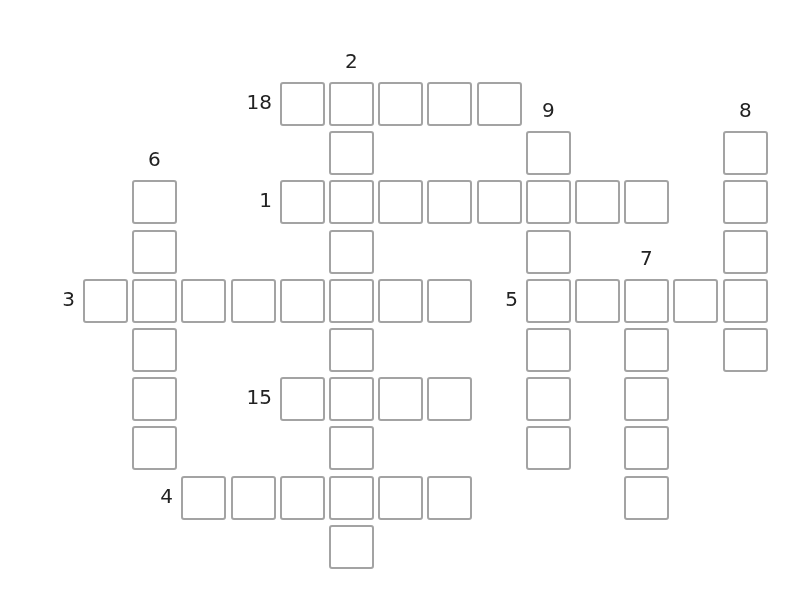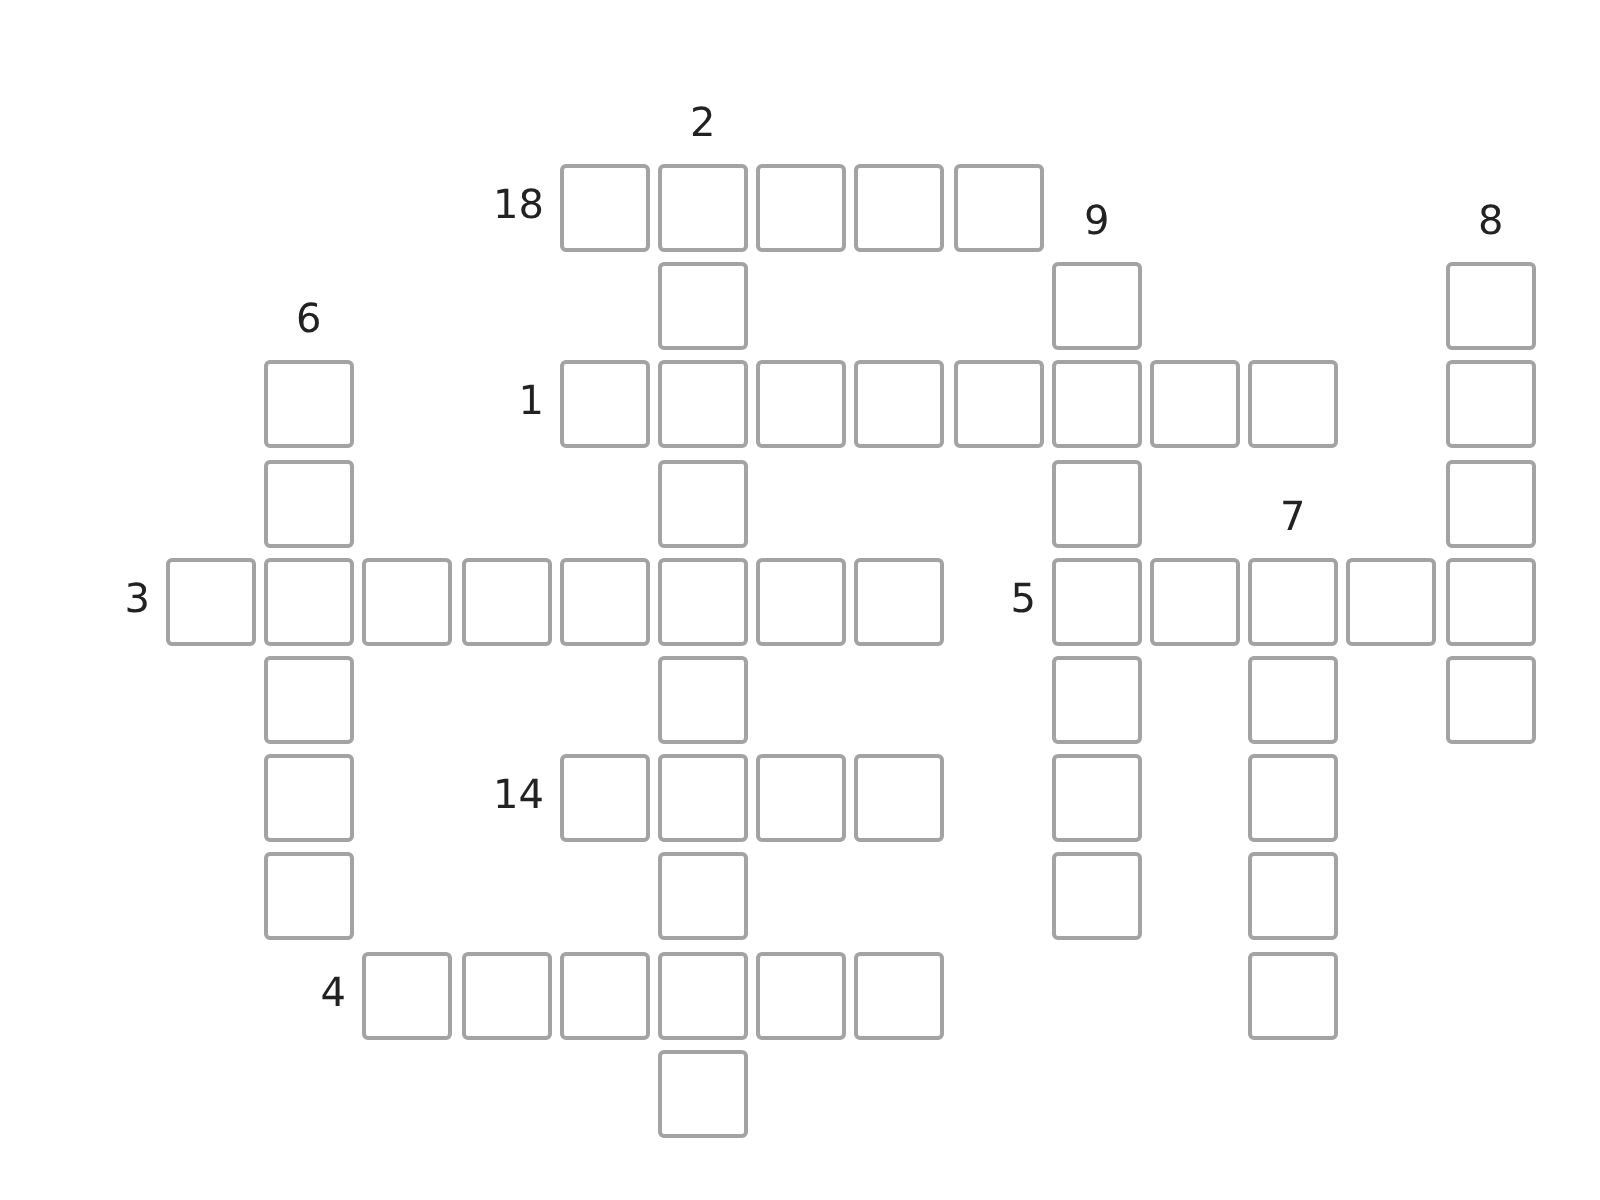--- a/index.html
+++ b/index.html
@@ -70,20 +70,20 @@
     <div class="cell" style="left: 673px; top: 279px;"></div>
     <span class="num" style="right: 282px; top: 289px;">5</span>
     <div class="cell" style="left: 624px; top: 328px;"></div>
     <div class="cell" style="left: 624px; top: 377px;"></div>
     <div class="cell" style="left: 624px; top: 426px;"></div>
     <div class="cell" style="left: 624px; top: 476px;"></div>
     <span class="num" style="left: 640px; top: 248px;">7</span>
     <div class="cell" style="left: 280px; top: 377px;"></div>
     <div class="cell" style="left: 378px; top: 377px;"></div>
     <div class="cell" style="left: 427px; top: 377px;"></div>
-    <span class="num" style="right: 528px; top: 387px;">14</span>
+    <span class="num" style="right: 528px; top: 387px;">15</span>
     <div class="cell" style="left: 181px; top: 476px;"></div>
     <div class="cell" style="left: 231px; top: 476px;"></div>
     <div class="cell" style="left: 280px; top: 476px;"></div>
     <div class="cell" style="left: 378px; top: 476px;"></div>
     <div class="cell" style="left: 427px; top: 476px;"></div>
     <span class="num" style="right: 627px; top: 486px;">4</span>
   </div>
 
 </body></html>

